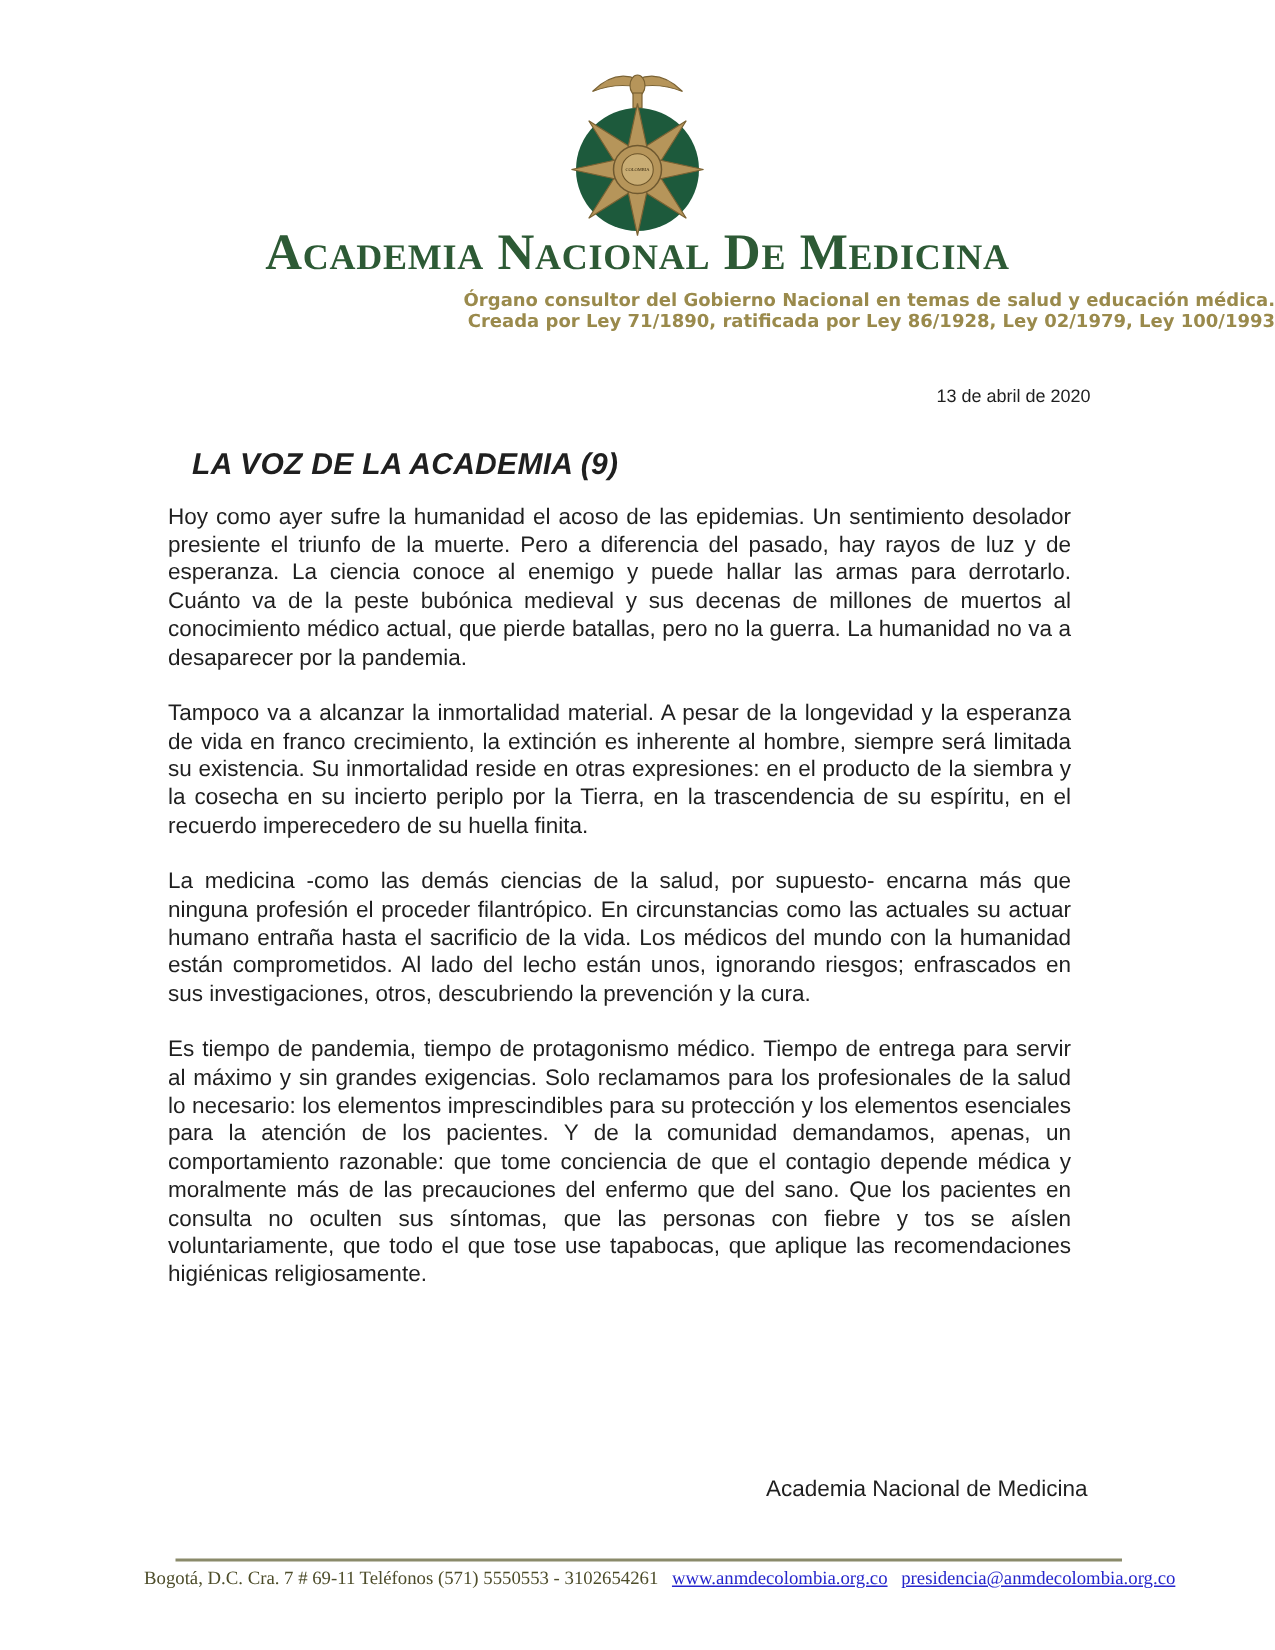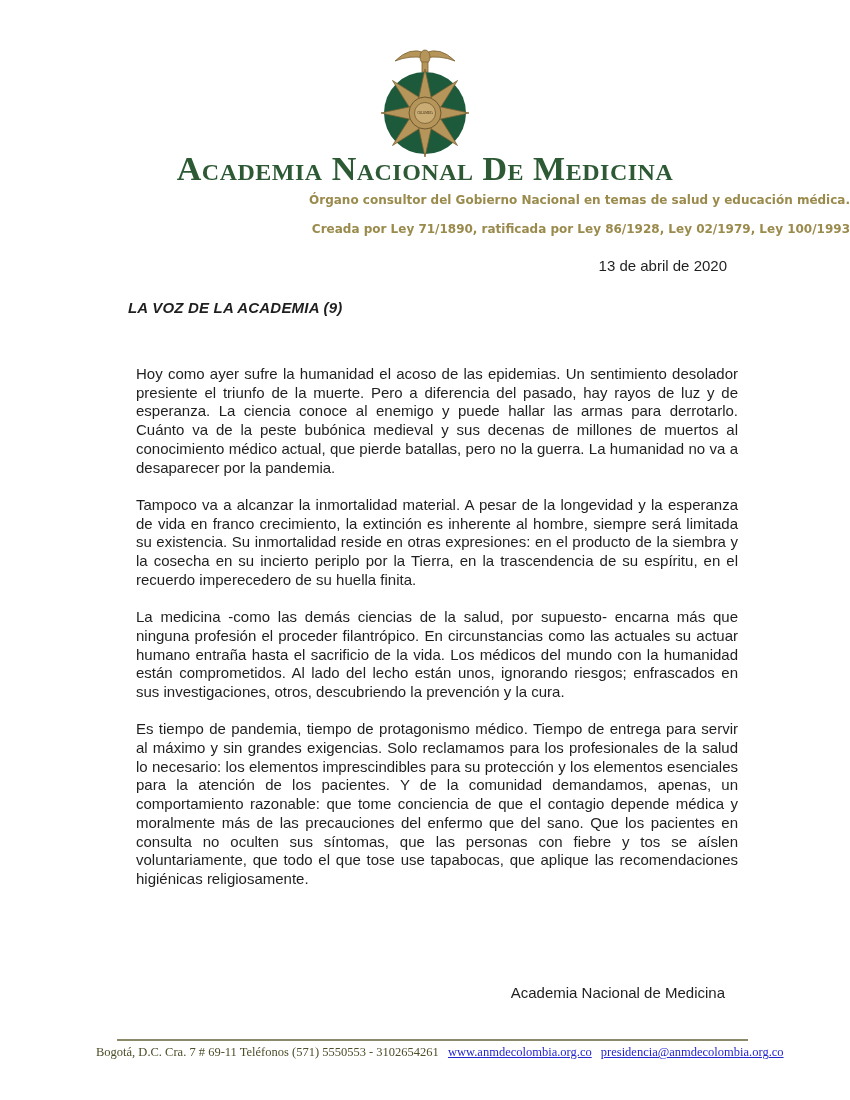--- a/index.html
+++ b/index.html
@@ -43,48 +43,47 @@
     right: 0;
     text-align: right;
     font-family: "DejaVu Sans", sans-serif;
     font-weight: bold;
     font-size: 12px;
     line-height: 14px;
     color: #9a8a4c;
     white-space: nowrap;
   }
   .sub1 { top: 193px; }
-  .sub2 { top: 222px; padding-left: 28px; }
+  .sub2 { top: 207px; padding-left: 28px; }
 
   
   .letter-date {
     position: absolute;
     top: 257px;
     right: 123px;
-    font-size: 15px;
+    font-size: 12px;
     color: #1f1f1f;
   }
   .letter-heading {
     position: absolute;
     top: 299px;
     left: 128px;
-    font-size: 15px;
+    font-size: 20px;
     font-weight: bold;
     font-style: italic;
     letter-spacing: 0.2px;
   }
   .letter-body {
     position: absolute;
     top: 336px;
-    left: 136px;
+    left: 112px;
     width: 602px;
     font-size: 15px;
     line-height: 18.7px;
     text-align: justify;
-    margin-top: 29px;
   }
   .letter-body p { margin: 0 0 18.7px 0; }
 
   .signature {
     position: absolute;
     top: 984px;
     right: 125px;
     font-size: 15px;
   }
 

